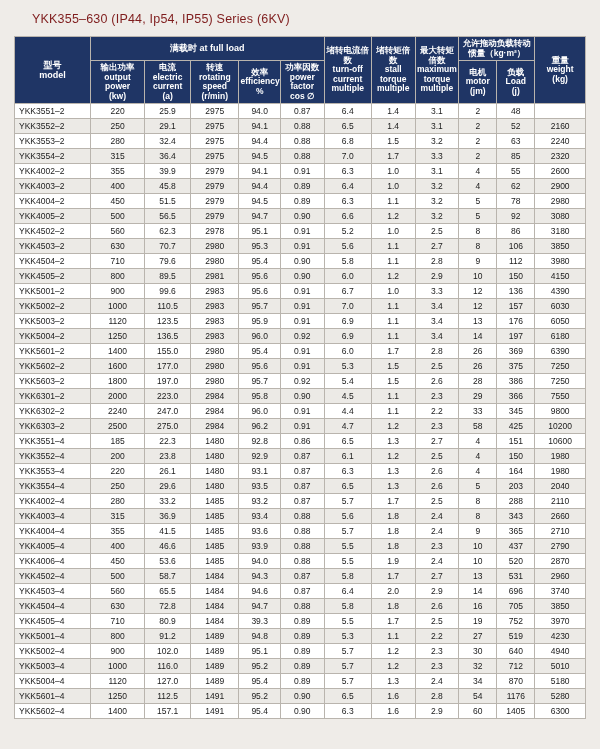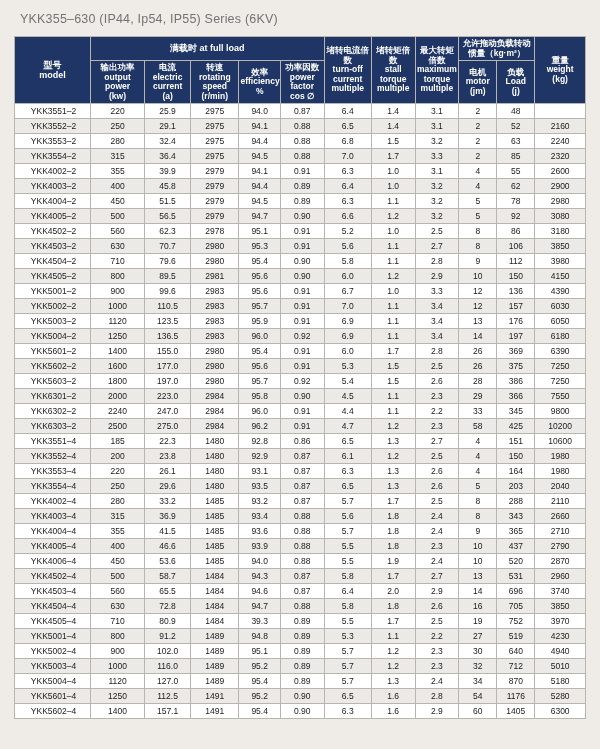--- a/index.html
+++ b/index.html
@@ -1,25 +1,25 @@
 <!DOCTYPE html>
 <html><head>
 <meta charset="utf-8">
 <style>
   html,body{margin:0;padding:0;background:#f4f1ee;}
   body{font-family:"Liberation Sans", sans-serif;}
   .page{width:600px;height:749px;position:relative;background:#efece8;overflow:hidden;}
-  .title{position:absolute;top:12px;left:20px;font-size:12.5px;color:#737373;letter-spacing:0.2px;}
+  .title{position:absolute;top:12px;left:32px;font-size:12.5px;color:#7f1d1d;letter-spacing:0.2px;}
   table{position:absolute;top:36px;left:14px;width:572px;border-collapse:collapse;table-layout:fixed;}
   th,td{border:1px solid #b9b4ad;font-size:8.5px;}
   thead th{background:#1f3565;color:#ffffff;text-align:center;vertical-align:middle;padding:2px 1px;line-height:1.12;font-weight:bold;}
   thead th.grp{font-size:9px;margin-top:28px;}
   tbody td{height:14px;padding:0 2px;text-align:center;color:#1a1a1a;background:#ffffff;}
   tbody tr:nth-child(even) td{background:#eceae6;}
-  tbody td.model{text-align:center;padding-left:4px;}
+  tbody td.model{text-align:left;padding-left:4px;}
   .c0{width:66px;}
   .c1{width:47px;}
   .c2{width:40px;}
   .c3{width:42px;}
   .c4{width:36px;}
   .c5{width:38px;}
   .c6{width:41px;}
   .c7{width:38px;}
   .c8{width:38px;}
   .c9{width:33px;}

